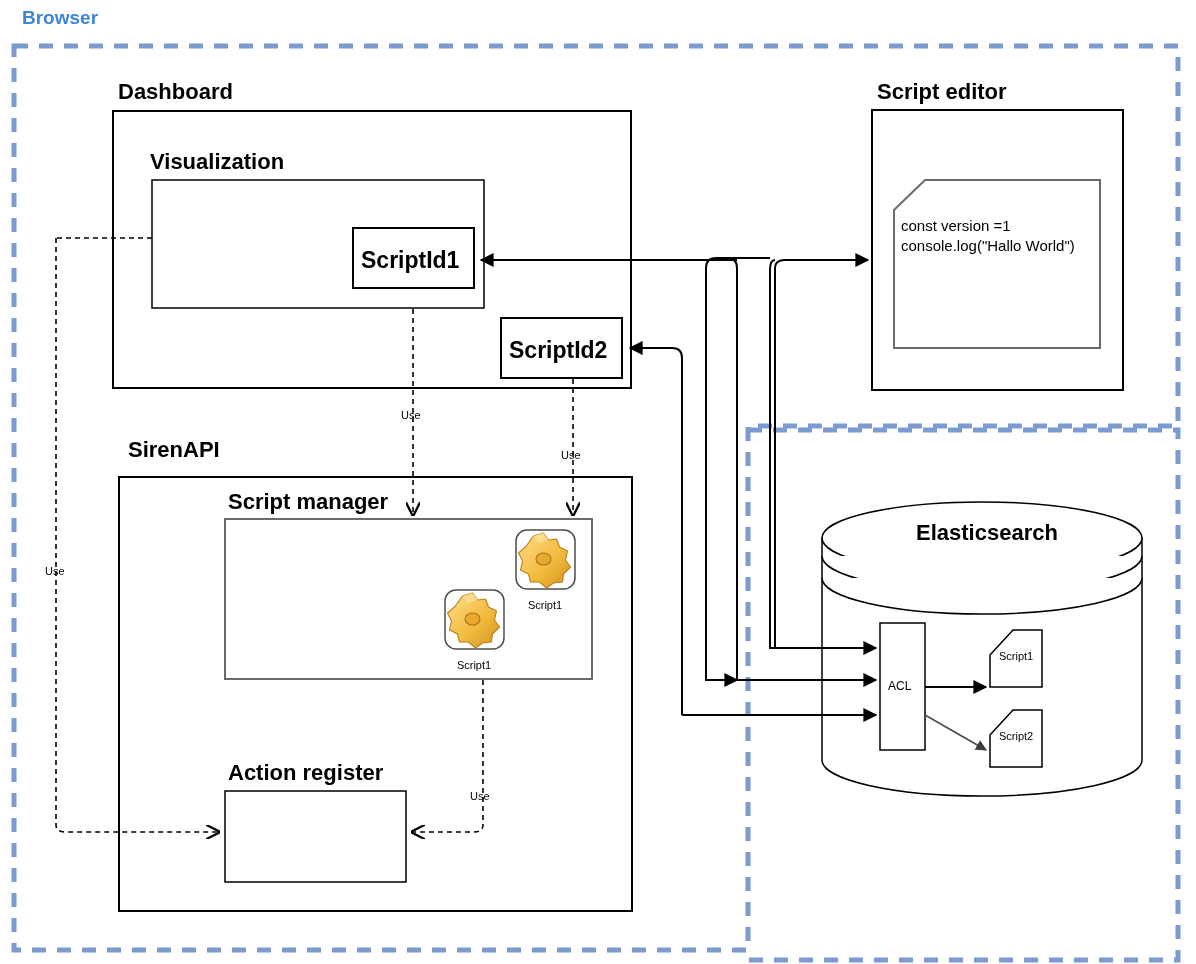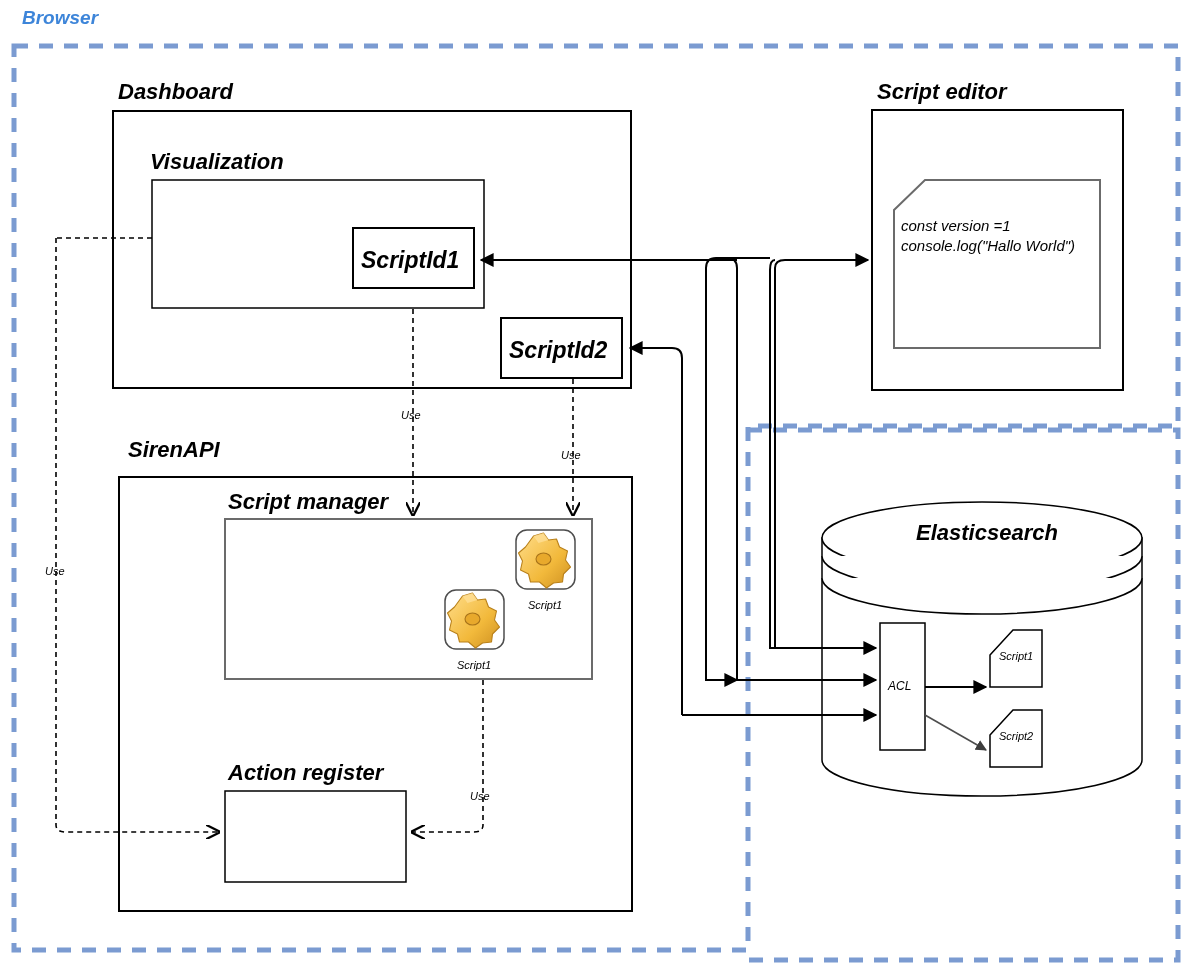--- a/index.html
+++ b/index.html
@@ -1,17 +1,17 @@
 <!DOCTYPE html>
 <html><head>
 <meta charset="utf-8">
 <style>
   html,body{margin:0;padding:0;background:#ffffff;}
   body{width:1196px;height:964px;font-family:"Liberation Sans",sans-serif;overflow:hidden;}
-  #stage{position:relative;width:980px;height:964px;font-style:italic;}
+  #stage{position:relative;width:980px;height:964px;}
   svg#diagram{position:absolute;left:0;top:0;width:1196px;height:964px;}
   .title-lg{font-size:22px;font-weight:bold;fill:#000;}
   .scriptid{font-size:23px;font-weight:bold;fill:#000;}
   .small{font-size:11px;fill:#000;font-weight:normal;}
   .code{font-size:15px;fill:#000;font-weight:normal;}
   .acl{font-size:12px;fill:#000;}
   .browser-label{font-size:19px;font-weight:bold;fill:#3D85D9;}
   .edge{fill:none;stroke:#000;stroke-width:2;}
   .edge-thin{fill:none;stroke:#4d4d4d;stroke-width:1.6;}
   .dashedge{fill:none;stroke:#000;stroke-width:1.6;stroke-dasharray:5 4;}

